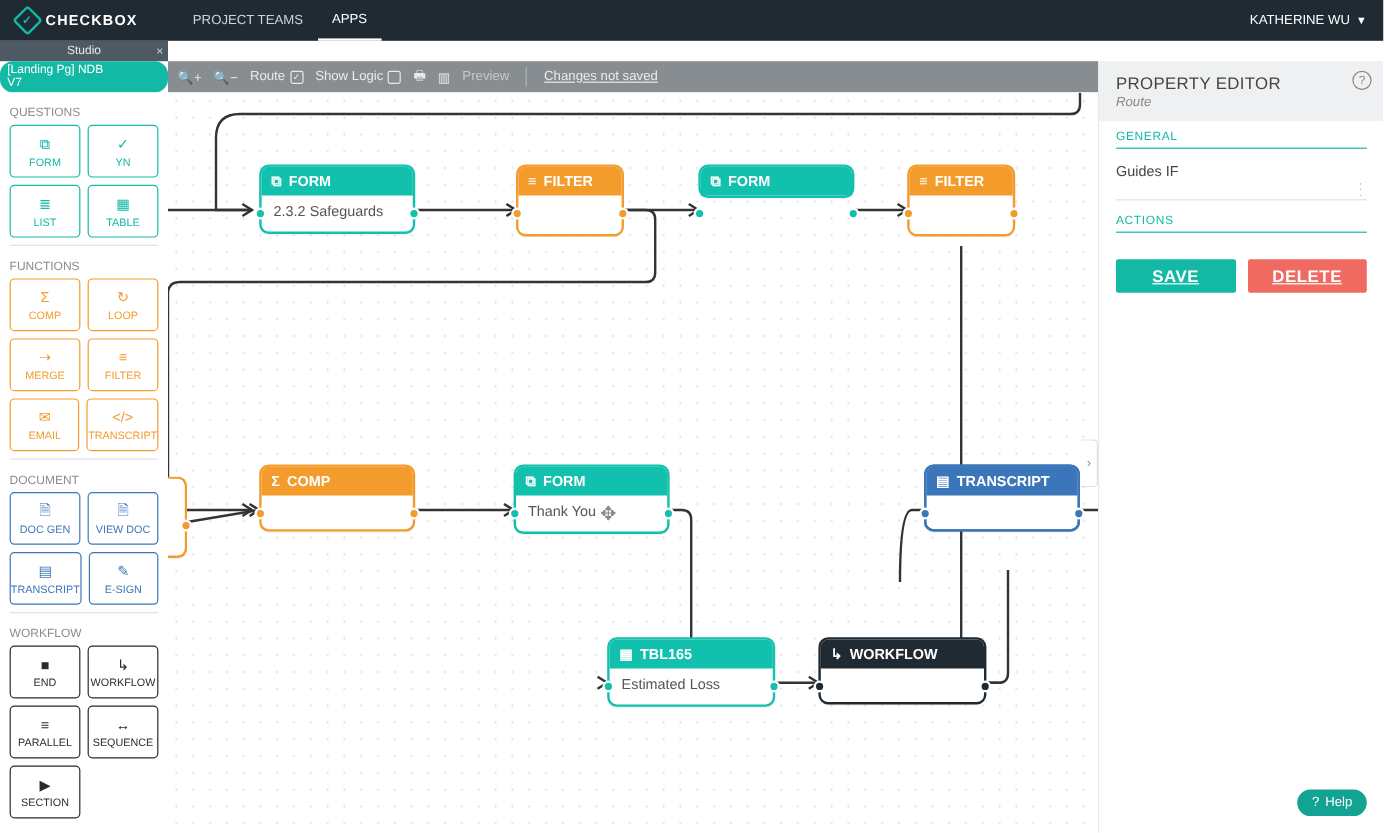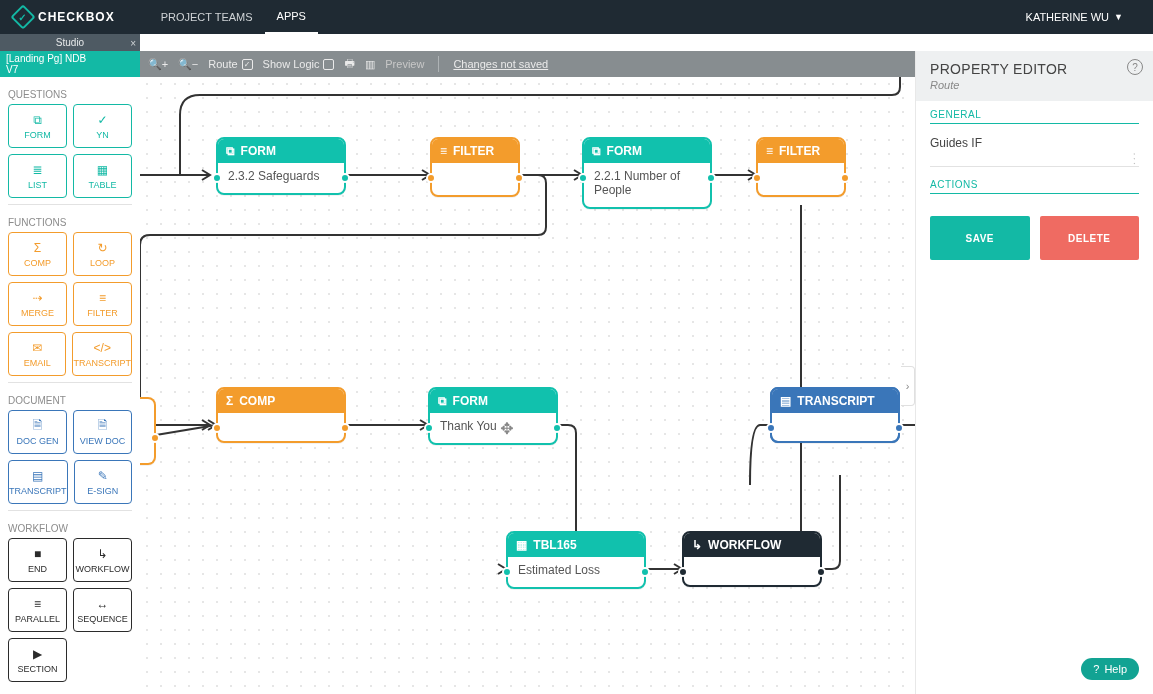--- a/index.html
+++ b/index.html
@@ -8,21 +8,21 @@
 
   
   .topbar{position:absolute;left:0;top:0;right:0;height:34px;background:#1f2a33;display:flex;align-items:center;color:#fff;font-size:12px;}
   .brand{display:flex;align-items:center;gap:6px;padding:0 14px;font-weight:700;letter-spacing:1px;}
   .brand-icon{width:18px;height:18px;position:relative;}
   .brand-icon:before{content:"";position:absolute;inset:0;border:2px solid #13b9a5;transform:rotate(45deg);border-radius:3px;}
   .brand-icon:after{content:"✓";position:absolute;inset:0;display:flex;align-items:center;justify-content:center;font-size:10px;color:#13b9a5;font-weight:bold;}
   .nav{display:flex;align-items:stretch;height:100%;margin-left:20px;}
   .nav-item{display:flex;align-items:center;padding:0 12px;font-size:11px;color:#cfd3d6;cursor:pointer;text-transform:uppercase;}
   .nav-item.active{border-bottom:2px solid #fff;color:#fff;}
-  .topbar-right{margin-left:auto;display:flex;align-items:center;padding-right:30px;font-size:11px;}
+  .topbar-right{margin-left:auto;display:flex;align-items:center;padding-right:14px;font-size:11px;}
   .caret-down{margin-left:5px;font-size:9px;}
 
   
   .tabs{position:absolute;left:0;top:34px;width:140px;height:17px;background:#4e5a63;color:#e7e9ea;font-size:10px;display:flex;align-items:center;}
   .tab{flex:1;display:flex;align-items:center;justify-content:center;position:relative;}
   .tab-close{position:absolute;right:4px;top:1px;font-size:10px;cursor:pointer;color:#cfd3d6;}
   .project-label{position:absolute;left:0;top:51px;width:140px;height:26px;background:#13b9a5;color:#fff;font-size:10px;padding:2px 6px;line-height:1.1;}
 
   
   .sidebar{position:absolute;left:0;top:77px;width:140px;bottom:0;background:#fff;padding:6px 8px;overflow:auto;}
@@ -85,21 +85,21 @@
   .editor{position:absolute;right:0;top:51px;bottom:0;width:238px;background:#fff;border-left:1px solid #e8e8e8;display:flex;flex-direction:column;}
   .editor-head{background:#eef0f1;padding:10px 14px;position:relative;}
   .editor-title{font-size:14px;color:#444;letter-spacing:.3px;}
   .editor-sub{font-size:11px;color:#888;font-style:italic;margin-top:2px;}
   .help-round{position:absolute;right:10px;top:8px;width:16px;height:16px;border:1px solid #888;border-radius:50%;display:flex;align-items:center;justify-content:center;font-size:10px;color:#888;cursor:pointer;}
   .section{padding:8px 14px 4px;}
   .section-label{font-size:10px;color:#13b9a5;border-bottom:1px solid #13b9a5;padding-bottom:3px;margin-bottom:8px;letter-spacing:.5px;}
   .field-val{font-size:12px;color:#444;padding:4px 0 16px;border-bottom:1px solid #e2e2e2;position:relative;}
   .resize-nub{position:absolute;right:0;bottom:2px;font-size:10px;color:#bbb;transform:rotate(-45deg);}
   .btn-row{display:flex;gap:10px;padding:10px 14px;}
-  .btn{flex:1;height:44px;display:flex;align-items:center;justify-content:center;color:#fff;font-size:10px;font-weight:600;letter-spacing:.5px;cursor:pointer;border-radius:2px;}
+  .btn{flex:1;height:28px;display:flex;align-items:center;justify-content:center;color:#fff;font-size:14px;font-weight:600;letter-spacing:.5px;cursor:pointer;border-radius:2px;text-decoration:underline;}
   .btn.save{background:#13b9a5;}
   .btn.delete{background:#ef6b62;}
 
   .help-pill{position:absolute;right:14px;bottom:14px;background:#12a393;color:#fff;font-size:11px;padding:5px 12px;border-radius:14px;display:flex;align-items:center;gap:5px;cursor:pointer;}
 
   .move-cursor{position:absolute;width:18px;height:18px;display:flex;align-items:center;justify-content:center;font-size:16px;color:#888;pointer-events:none;}
 </style>
 </head>
 <body>
 
@@ -119,21 +119,21 @@
       <span class="caret-down">▼</span>
     </div>
   </div>
 
   <div class="tabs">
     <div class="tab">
       <span>Studio</span>
       <span class="tab-close">×</span>
     </div>
   </div>
-  <div class="project-label" style="white-space:pre-line;">[Landing Pg] NDB
+  <div class="project-label" style="white-space:pre-line;border-radius:11px;">[Landing Pg] NDB
 V7</div>
 
   <div class="sidebar" id="sidebar">
       <div class="grp">
         <div class="grp-title">QUESTIONS</div>
         <div class="tile-row">
           <div class="tile teal">
             <div class="ico">⧉</div>
             <div>FORM</div>
           </div>
@@ -315,21 +315,20 @@
         </div>
         <div class="node-body"></div>
         <div class="port in orangec" style="top: 34px;"></div>
         <div class="port out orangec" style="top: 34px;"></div>
       </div>
       <div class="node form" style="left: 442px; top: 60px;">
         <div class="node-head">
           <span>⧉</span>
           <span>FORM</span>
         </div>
-        <div class="node-body">2.2.1 Number of People</div>
         <div class="port in tealc" style="top: 34px;"></div>
         <div class="port out tealc" style="top: 34px;"></div>
       </div>
       <div class="node filter" style="left: 616px; top: 60px;">
         <div class="node-head">
           <span>≡</span>
           <span>FILTER</span>
         </div>
         <div class="node-body"></div>
         <div class="port in orangec" style="top: 34px;"></div>

